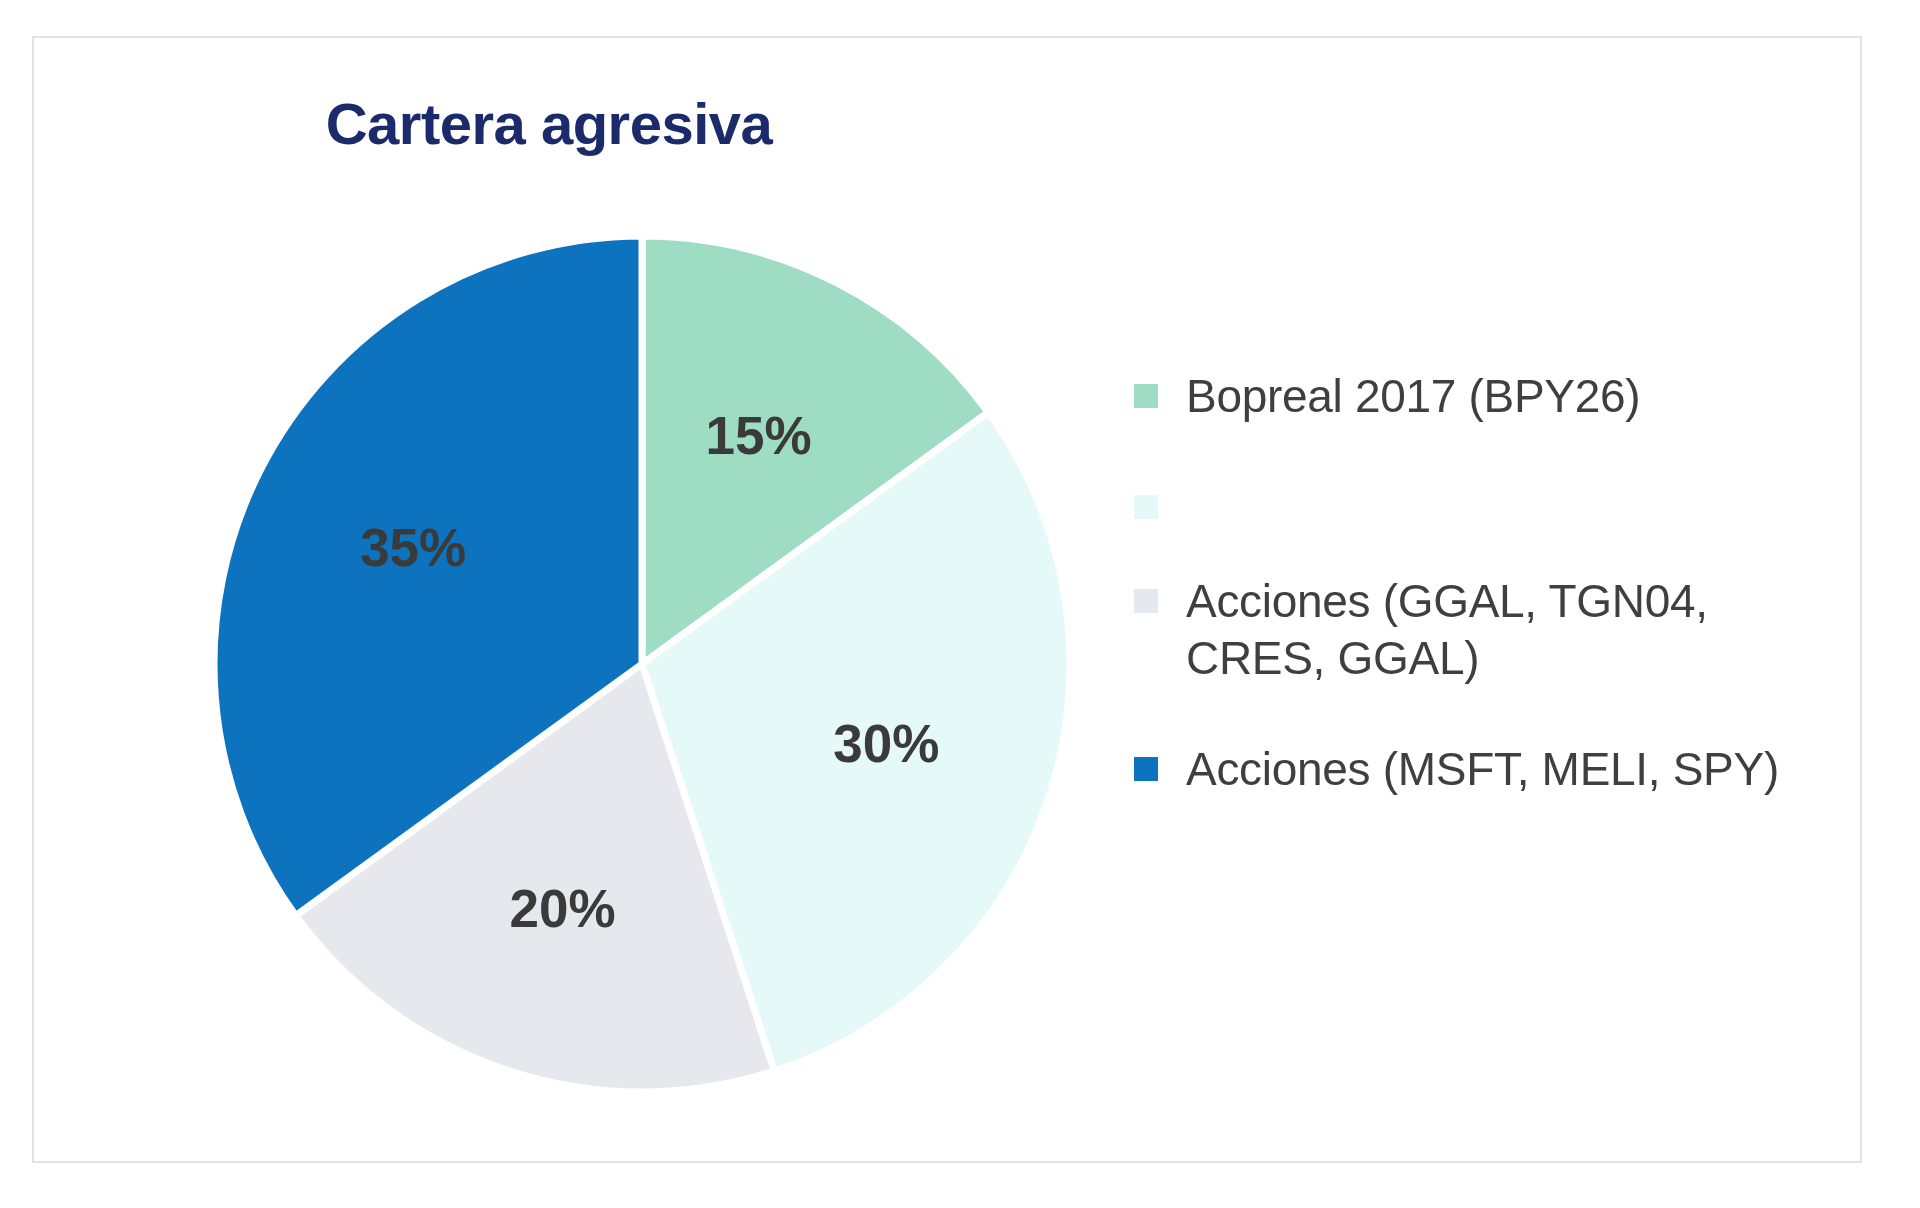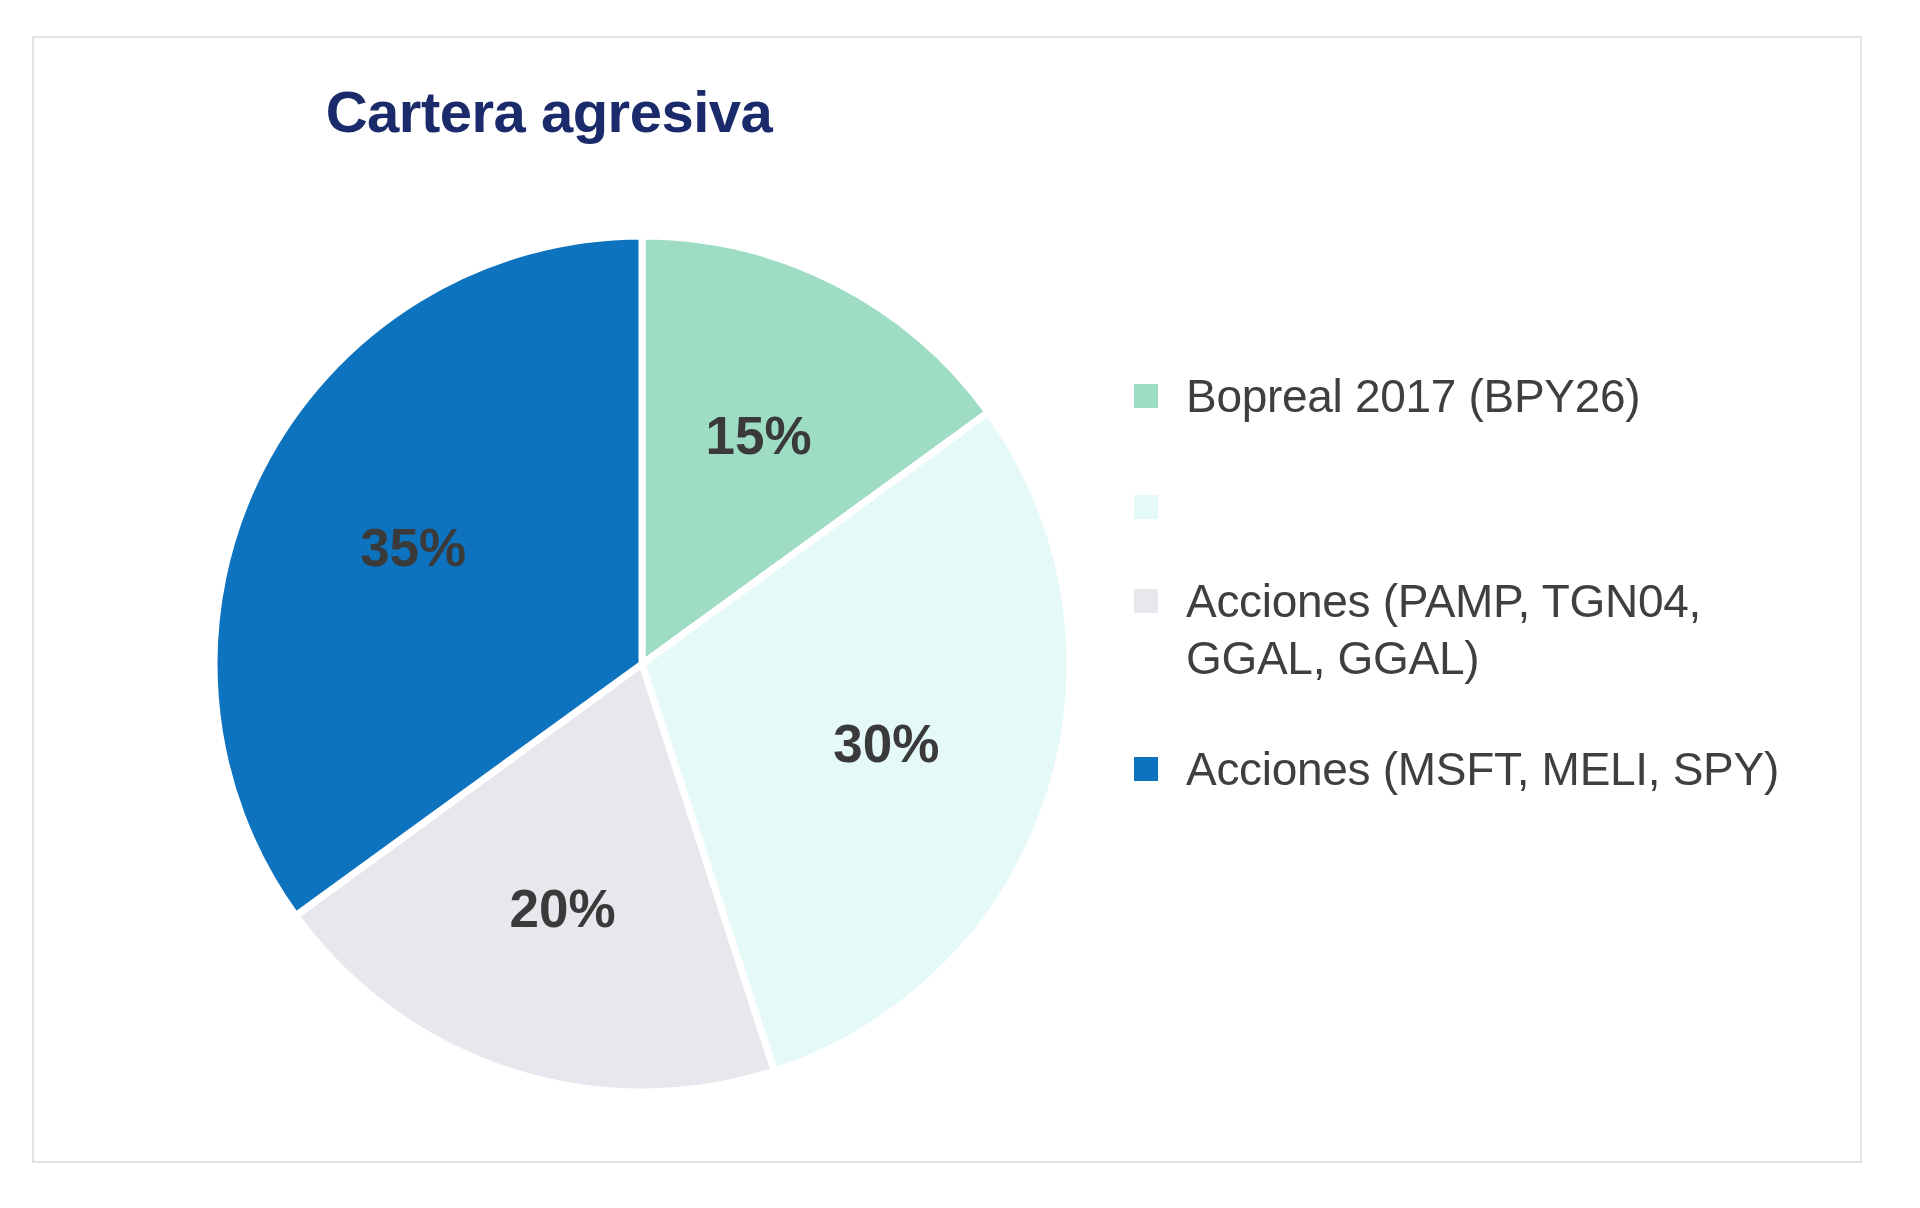--- a/index.html
+++ b/index.html
@@ -21,21 +21,21 @@
     width: 1830px;
     height: 1127px;
     background: #ffffff;
     border: 2px solid #e2e2e2;
     box-sizing: border-box;
   }
 
   #chart-title {
     position: absolute;
     left: 0;
-    top: 40px;
+    top: 52px;
     width: 1030px;
     text-align: center;
     font-size: 58px;
     font-weight: bold;
     color: #1a2a6b;
     letter-spacing: -0.5px;
     white-space: nowrap;
   }
 
   #pie-area {
@@ -118,21 +118,21 @@
   <div id="legend">
       <div class="legend-item">
         <span class="legend-swatch" style="background: rgb(158, 220, 196);"></span>
         <span class="legend-label">Bopreal 2017 (BPY26)</span>
       </div>
       <div class="legend-item">
         <span class="legend-swatch" style="background: rgb(228, 249, 248);"></span>
       </div>
       <div class="legend-item">
         <span class="legend-swatch" style="background: rgb(230, 232, 238);"></span>
-        <span class="legend-label">Acciones (PAMP, TGN04, GGAL, GGAL)</span>
+        <span class="legend-label">Acciones (GGAL, TGN04, CRES, GGAL)</span>
       </div>
       <div class="legend-item">
         <span class="legend-swatch" style="background: rgb(13, 115, 190);"></span>
         <span class="legend-label">Acciones (MSFT, MELI, SPY)</span>
       </div>
     </div>
 
 </div>
 
 </body></html>

